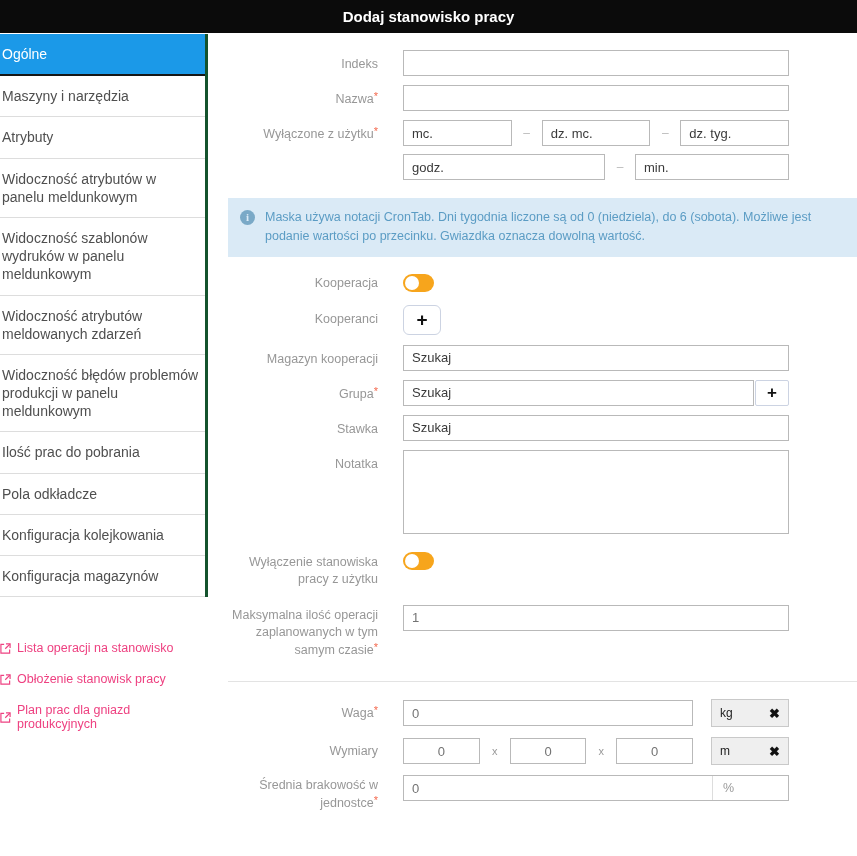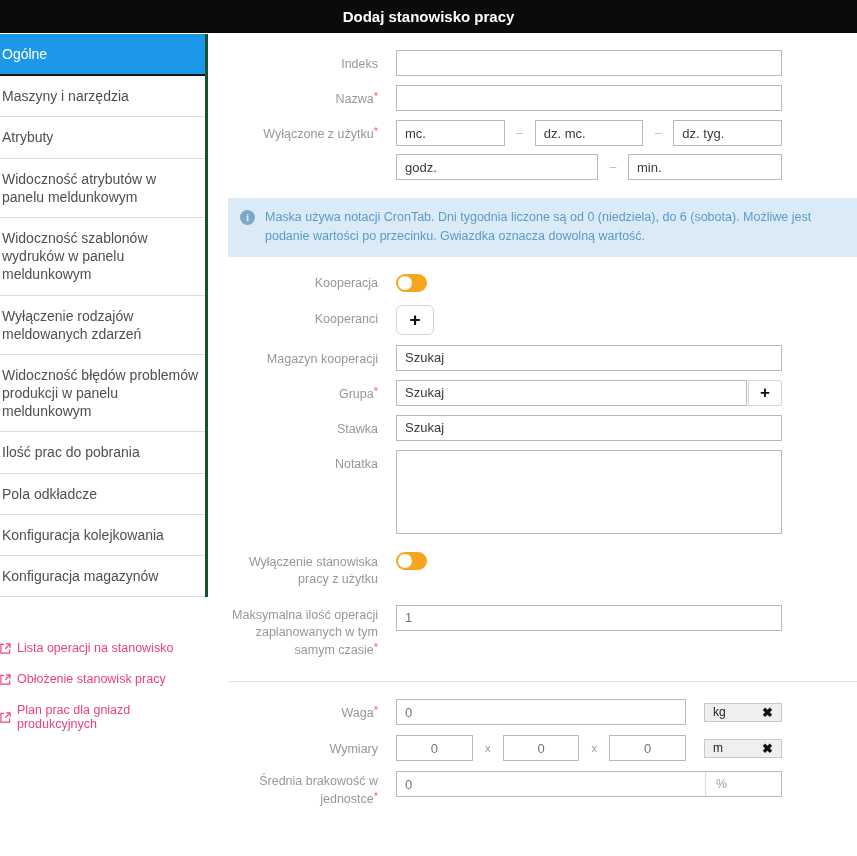--- a/index.html
+++ b/index.html
@@ -21,21 +21,21 @@
     border-bottom: 1px solid #ddd; line-height: 1.3; cursor: pointer; }
   .nav-item.active { background: #1b99e8; color: #fff; border-bottom: 2px solid #161616; }
   .reports { margin-top: 44px; }
   .reports-title { font-size: 14px; font-weight: bold; color: #111;
     padding-bottom: 8px; border-bottom: 2px solid #cf2d6b; letter-spacing: .2px; }
   .report-link { display: flex; align-items: center; gap: 6px; color: #ee4181;
     font-size: 12.5px; margin-top: 17px; cursor: pointer; text-decoration: none; }
   .report-link svg { flex: 0 0 auto; }
 
   
-  .row { display: grid; grid-template-columns: 150px 386px; column-gap: 18px;
+  .row { display: grid; grid-template-columns: 150px 386px; column-gap: 25px;
     align-items: start; margin-bottom: 9px; }
   .lbl { text-align: right; color: #979797; font-size: 12.5px; line-height: 1.4;
     padding-top: 6px; }
   .req { color: #f4694e; font-size: 11px; vertical-align: top; line-height: 1; }
   input[type=text], textarea { border: 1px solid #b9b9b9; border-radius: 0;
     font-family: "Liberation Sans", sans-serif; font-size: 13px; color: #737373;
     height: 26px; padding: 3px 8px; width: 100%; background: #fff; outline: none; }
   input::placeholder, textarea::placeholder { color: #3a3a3a; opacity: 1; }
   textarea { height: 84px; resize: none; }
   .inline { display: flex; align-items: center; }
@@ -65,21 +65,21 @@
   .attach-btn { width: 34px; border: 1px solid #ccd3e2; border-left: 1px solid #ccd3e2;
     background: #fff; font-size: 17px; font-weight: bold; color: #111; cursor: pointer;
     margin-left: 1px; border-radius: 2px; }
 
   
   .divider { border: none; border-top: 1px solid #e3e3e3; margin: 22px 0 17px 0; }
 
   
   .unit-row { display: flex; align-items: center; }
   .unit-row .field-zone { width: 290px; display: flex; align-items: center; }
-  .unit-box { margin-left: 18px; width: 78px; height: 19px; background: #efefef;
+  .unit-box { margin-left: 18px; width: 78px; height: 28px; background: #efefef;
     border: 1px solid #c9c9c9; display: flex; align-items: center;
     justify-content: space-between; padding: 0 8px; cursor: default; }
   .unit-box .u { font-size: 12px; color: #222; }
   .unit-box .x { font-size: 13px; color: #111; font-weight: bold; cursor: pointer; }
   .dim-input { text-align: center; flex: 1; }
   .xsep { width: 30px; text-align: center; color: #999; font-size: 11px; flex: 0 0 auto; }
 
   
   .input-wrap { position: relative; }
   .input-wrap input { padding-right: 84px; }
@@ -96,21 +96,21 @@
 
 <div class="layout">
 
   <aside class="sidebar">
     <nav class="nav">
       <div class="nav-item active">Ogólne</div>
       <div class="nav-item">Maszyny i narzędzia</div>
       <div class="nav-item">Atrybuty</div>
       <div class="nav-item">Widoczność atrybutów w panelu meldunkowym</div>
       <div class="nav-item">Widoczność szablonów wydruków w panelu meldunkowym</div>
-      <div class="nav-item">Wyłączenie rodzajów meldowanych zdarzeń</div>
+      <div class="nav-item">Widoczność atrybutów meldowanych zdarzeń</div>
       <div class="nav-item">Widoczność błędów problemów produkcji w panelu meldunkowym</div>
       <div class="nav-item">Ilość prac do pobrania</div>
       <div class="nav-item">Pola odkładcze</div>
       <div class="nav-item">Konfiguracja kolejkowania</div>
       <div class="nav-item">Konfiguracja magazynów</div>
     </nav>
 
     <section class="reports">
 
       <a class="report-link">

